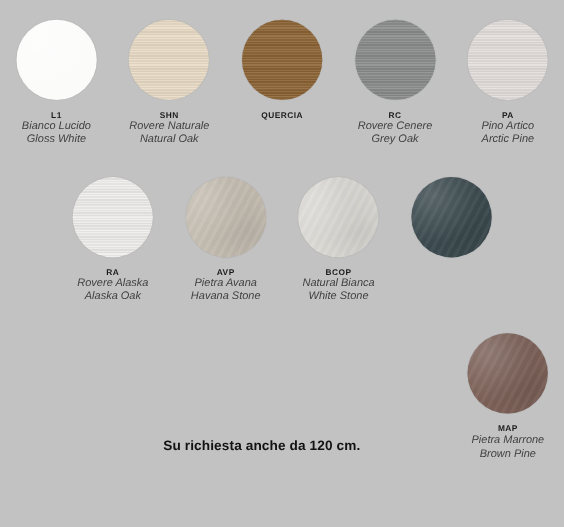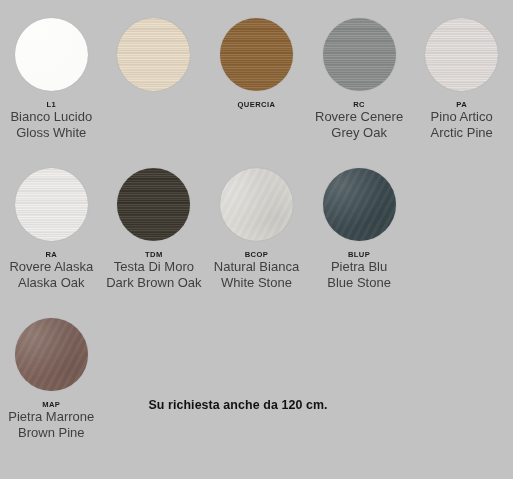--- a/index.html
+++ b/index.html
@@ -65,27 +65,28 @@
     line-height: 1.22;
   }
   .code {
     font-size: 7.6px;
     font-weight: bold;
     color: #1b1b1b;
     letter-spacing: .4px;
     display: block;
   }
   .name-it, .name-en {
-    font-size: 13px;
+    font-size: 10px;
     color: #3f3f3f;
     display: block;
+    font-style: italic;
   }
   .row1 { padding-top: 18px; }
-  .row2 { padding-top: 27px; }
-  .row3 { padding-top: 27px; }
+  .row2 { padding-top: 27px; justify-content: center; }
+  .row3 { padding-top: 27px; justify-content: flex-end; }
   .note {
     position: absolute;
     left: 0;
     top: 398px;
     width: 442px;
     text-align: center;
     font-size: 12.4px;
     font-weight: bold;
     color: #121212;
     letter-spacing: .1px;
@@ -111,20 +112,25 @@
             <span class="name-en">Gloss White</span>
           </div>
         </div>
         <div class="swatch-cell">
           <div class="disc-wrap">
             <div class="disc" style="background: rgb(233, 220, 198);">
               <div class="grain" style="background-image: repeating-linear-gradient(0deg, rgba(255, 255, 255, 0.16) 0px, rgba(255, 255, 255, 0.16) 1px, rgba(0, 0, 0, 0.09) 1px, rgba(0, 0, 0, 0.09) 2.4px);"></div>
               <div class="grain2" style="background-image: repeating-linear-gradient(0deg, rgba(0, 0, 0, 0.05) 0px, rgba(0, 0, 0, 0.05) 5px, rgba(255, 255, 255, 0.07) 5px, rgba(255, 255, 255, 0.07) 11px);"></div>
             </div>
           </div>
+          <div class="labels">
+            <span class="code">SHN</span>
+            <span class="name-it">Rovere Naturale</span>
+            <span class="name-en">Natural Oak</span>
+          </div>
         </div>
         <div class="swatch-cell">
           <div class="disc-wrap">
             <div class="disc" style="background: rgb(140, 99, 52);">
               <div class="grain" style="background-image: repeating-linear-gradient(0deg, rgba(255, 255, 255, 0.16) 0px, rgba(255, 255, 255, 0.16) 1px, rgba(0, 0, 0, 0.09) 1px, rgba(0, 0, 0, 0.09) 2.4px);"></div>
               <div class="grain2" style="background-image: repeating-linear-gradient(0deg, rgba(0, 0, 0, 0.05) 0px, rgba(0, 0, 0, 0.05) 5px, rgba(255, 255, 255, 0.07) 5px, rgba(255, 255, 255, 0.07) 11px);"></div>
             </div>
           </div>
           <div class="labels">
             <span class="code">QUERCIA</span>
@@ -166,29 +172,29 @@
             </div>
           </div>
           <div class="labels">
             <span class="code">RA</span>
             <span class="name-it">Rovere Alaska</span>
             <span class="name-en">Alaska Oak</span>
           </div>
         </div>
         <div class="swatch-cell">
           <div class="disc-wrap">
-            <div class="disc" style="background: rgb(58, 53, 44);">
-              <div class="grain" style="background-image: repeating-linear-gradient(0deg, rgba(255, 255, 255, 0.16) 0px, rgba(255, 255, 255, 0.16) 1px, rgba(0, 0, 0, 0.09) 1px, rgba(0, 0, 0, 0.09) 2.4px);"></div>
-              <div class="grain2" style="background-image: repeating-linear-gradient(0deg, rgba(0, 0, 0, 0.05) 0px, rgba(0, 0, 0, 0.05) 5px, rgba(255, 255, 255, 0.07) 5px, rgba(255, 255, 255, 0.07) 11px);"></div>
-            </div>
-          </div>
-          <div class="labels">
-            <span class="code">TDM</span>
-            <span class="name-it">Testa Di Moro</span>
-            <span class="name-en">Dark Brown Oak</span>
+            <div class="disc" style="background: rgb(199, 191, 179);">
+              <div class="grain" style="background-image: radial-gradient(circle at 30% 28%, rgba(255, 255, 255, 0.3), rgba(255, 255, 255, 0) 52%), radial-gradient(circle at 72% 66%, rgba(0, 0, 0, 0.16), rgba(0, 0, 0, 0) 55%), radial-gradient(circle at 55% 14%, rgba(0, 0, 0, 0.1), rgba(0, 0, 0, 0) 40%);"></div>
+              <div class="grain2" style="background-image: repeating-linear-gradient(118deg, rgba(255, 255, 255, 0.1) 0px, rgba(255, 255, 255, 0.1) 3px, rgba(0, 0, 0, 0.05) 3px, rgba(0, 0, 0, 0.05) 7px);"></div>
+            </div>
+          </div>
+          <div class="labels">
+            <span class="code">AVP</span>
+            <span class="name-it">Pietra Avana</span>
+            <span class="name-en">Havana Stone</span>
           </div>
         </div>
         <div class="swatch-cell">
           <div class="disc-wrap">
             <div class="disc" style="background: rgb(221, 219, 214);">
               <div class="grain" style="background-image: radial-gradient(circle at 30% 28%, rgba(255, 255, 255, 0.3), rgba(255, 255, 255, 0) 52%), radial-gradient(circle at 72% 66%, rgba(0, 0, 0, 0.16), rgba(0, 0, 0, 0) 55%), radial-gradient(circle at 55% 14%, rgba(0, 0, 0, 0.1), rgba(0, 0, 0, 0) 40%);"></div>
               <div class="grain2" style="background-image: repeating-linear-gradient(118deg, rgba(255, 255, 255, 0.1) 0px, rgba(255, 255, 255, 0.1) 3px, rgba(0, 0, 0, 0.05) 3px, rgba(0, 0, 0, 0.05) 7px);"></div>
             </div>
           </div>
           <div class="labels">
@@ -196,25 +202,20 @@
             <span class="name-it">Natural Bianca</span>
             <span class="name-en">White Stone</span>
           </div>
         </div>
         <div class="swatch-cell">
           <div class="disc-wrap">
             <div class="disc" style="background: rgb(60, 75, 80);">
               <div class="grain" style="background-image: radial-gradient(circle at 30% 28%, rgba(255, 255, 255, 0.3), rgba(255, 255, 255, 0) 52%), radial-gradient(circle at 72% 66%, rgba(0, 0, 0, 0.16), rgba(0, 0, 0, 0) 55%), radial-gradient(circle at 55% 14%, rgba(0, 0, 0, 0.1), rgba(0, 0, 0, 0) 40%);"></div>
               <div class="grain2" style="background-image: repeating-linear-gradient(118deg, rgba(255, 255, 255, 0.1) 0px, rgba(255, 255, 255, 0.1) 3px, rgba(0, 0, 0, 0.05) 3px, rgba(0, 0, 0, 0.05) 7px);"></div>
             </div>
-          </div>
-          <div class="labels">
-            <span class="code">BLUP</span>
-            <span class="name-it">Pietra Blu</span>
-            <span class="name-en">Blue Stone</span>
           </div>
         </div>
       </div>
     <div class="swatch-row row3">
         <div class="swatch-cell">
           <div class="disc-wrap">
             <div class="disc" style="background: rgb(125, 98, 89);">
               <div class="grain" style="background-image: radial-gradient(circle at 30% 28%, rgba(255, 255, 255, 0.3), rgba(255, 255, 255, 0) 52%), radial-gradient(circle at 72% 66%, rgba(0, 0, 0, 0.16), rgba(0, 0, 0, 0) 55%), radial-gradient(circle at 55% 14%, rgba(0, 0, 0, 0.1), rgba(0, 0, 0, 0) 40%);"></div>
               <div class="grain2" style="background-image: repeating-linear-gradient(118deg, rgba(255, 255, 255, 0.1) 0px, rgba(255, 255, 255, 0.1) 3px, rgba(0, 0, 0, 0.05) 3px, rgba(0, 0, 0, 0.05) 7px);"></div>
             </div>

